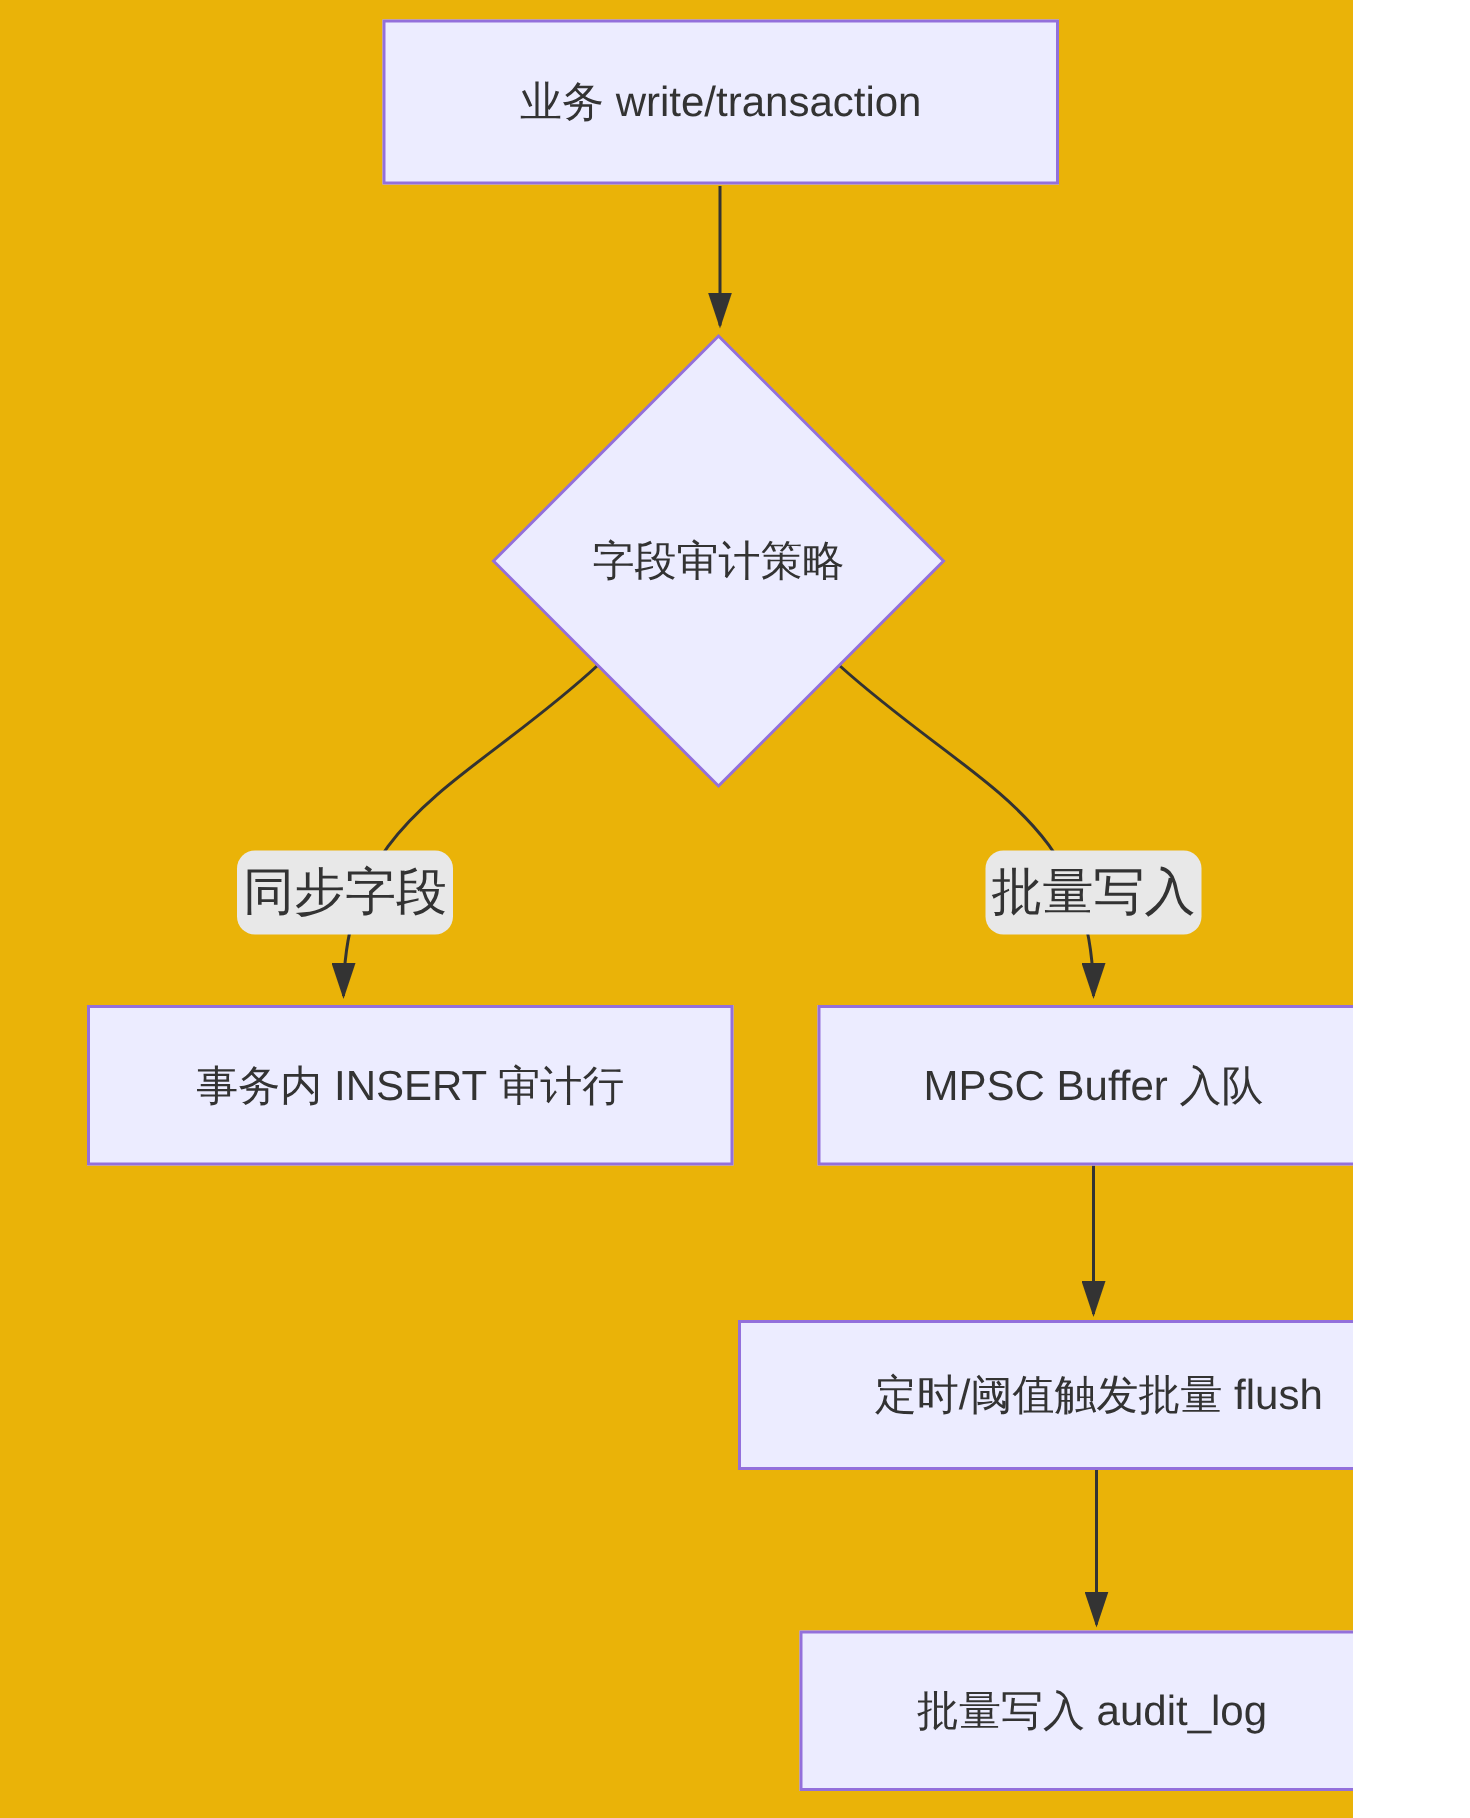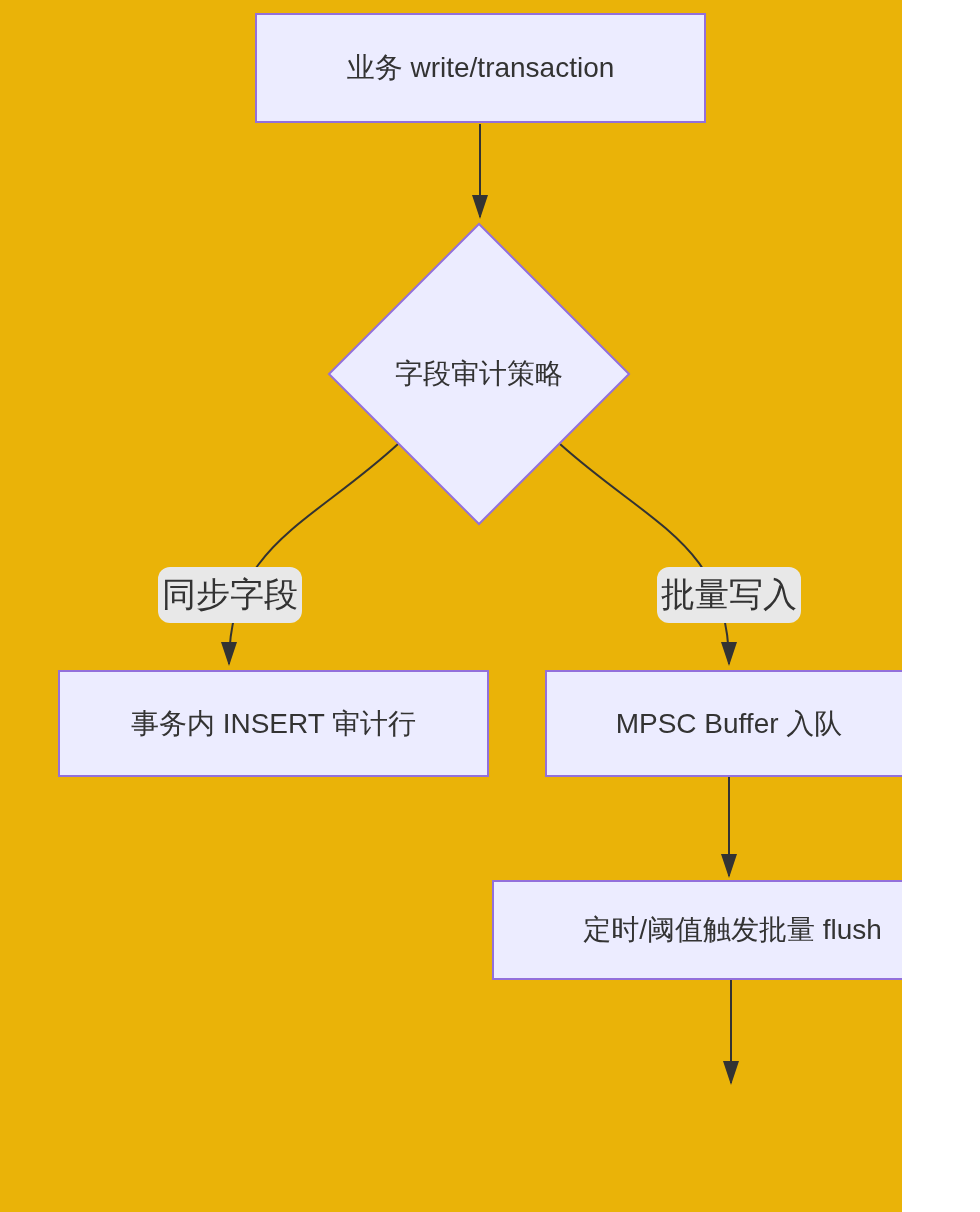--- a/index.html
+++ b/index.html
@@ -95,14 +95,15 @@
   <div class="edge-label" style="left:230px; top:595px;">同步字段</div>
 
   <div class="edge-label" style="left:729px; top:595px;">批量写入</div>
 
   <div class="node" style="left:14px; top:670px; width:431px; height:107px;margin-left:44px;">事务内 INSERT 审计行</div>
 
   <div class="node" style="left:545px; top:670px; width:368px; height:107px;">MPSC Buffer 入队</div>
 
   <div class="node" style="left:492px; top:880px; width:481px; height:100px;">定时/阈值触发批量 flush</div>
 
+  <div class="node" style="left:533px; top:1087px; width:390px; height:107px;">批量写入 audit_log</div>
 
 </div>
 
 </body></html>

